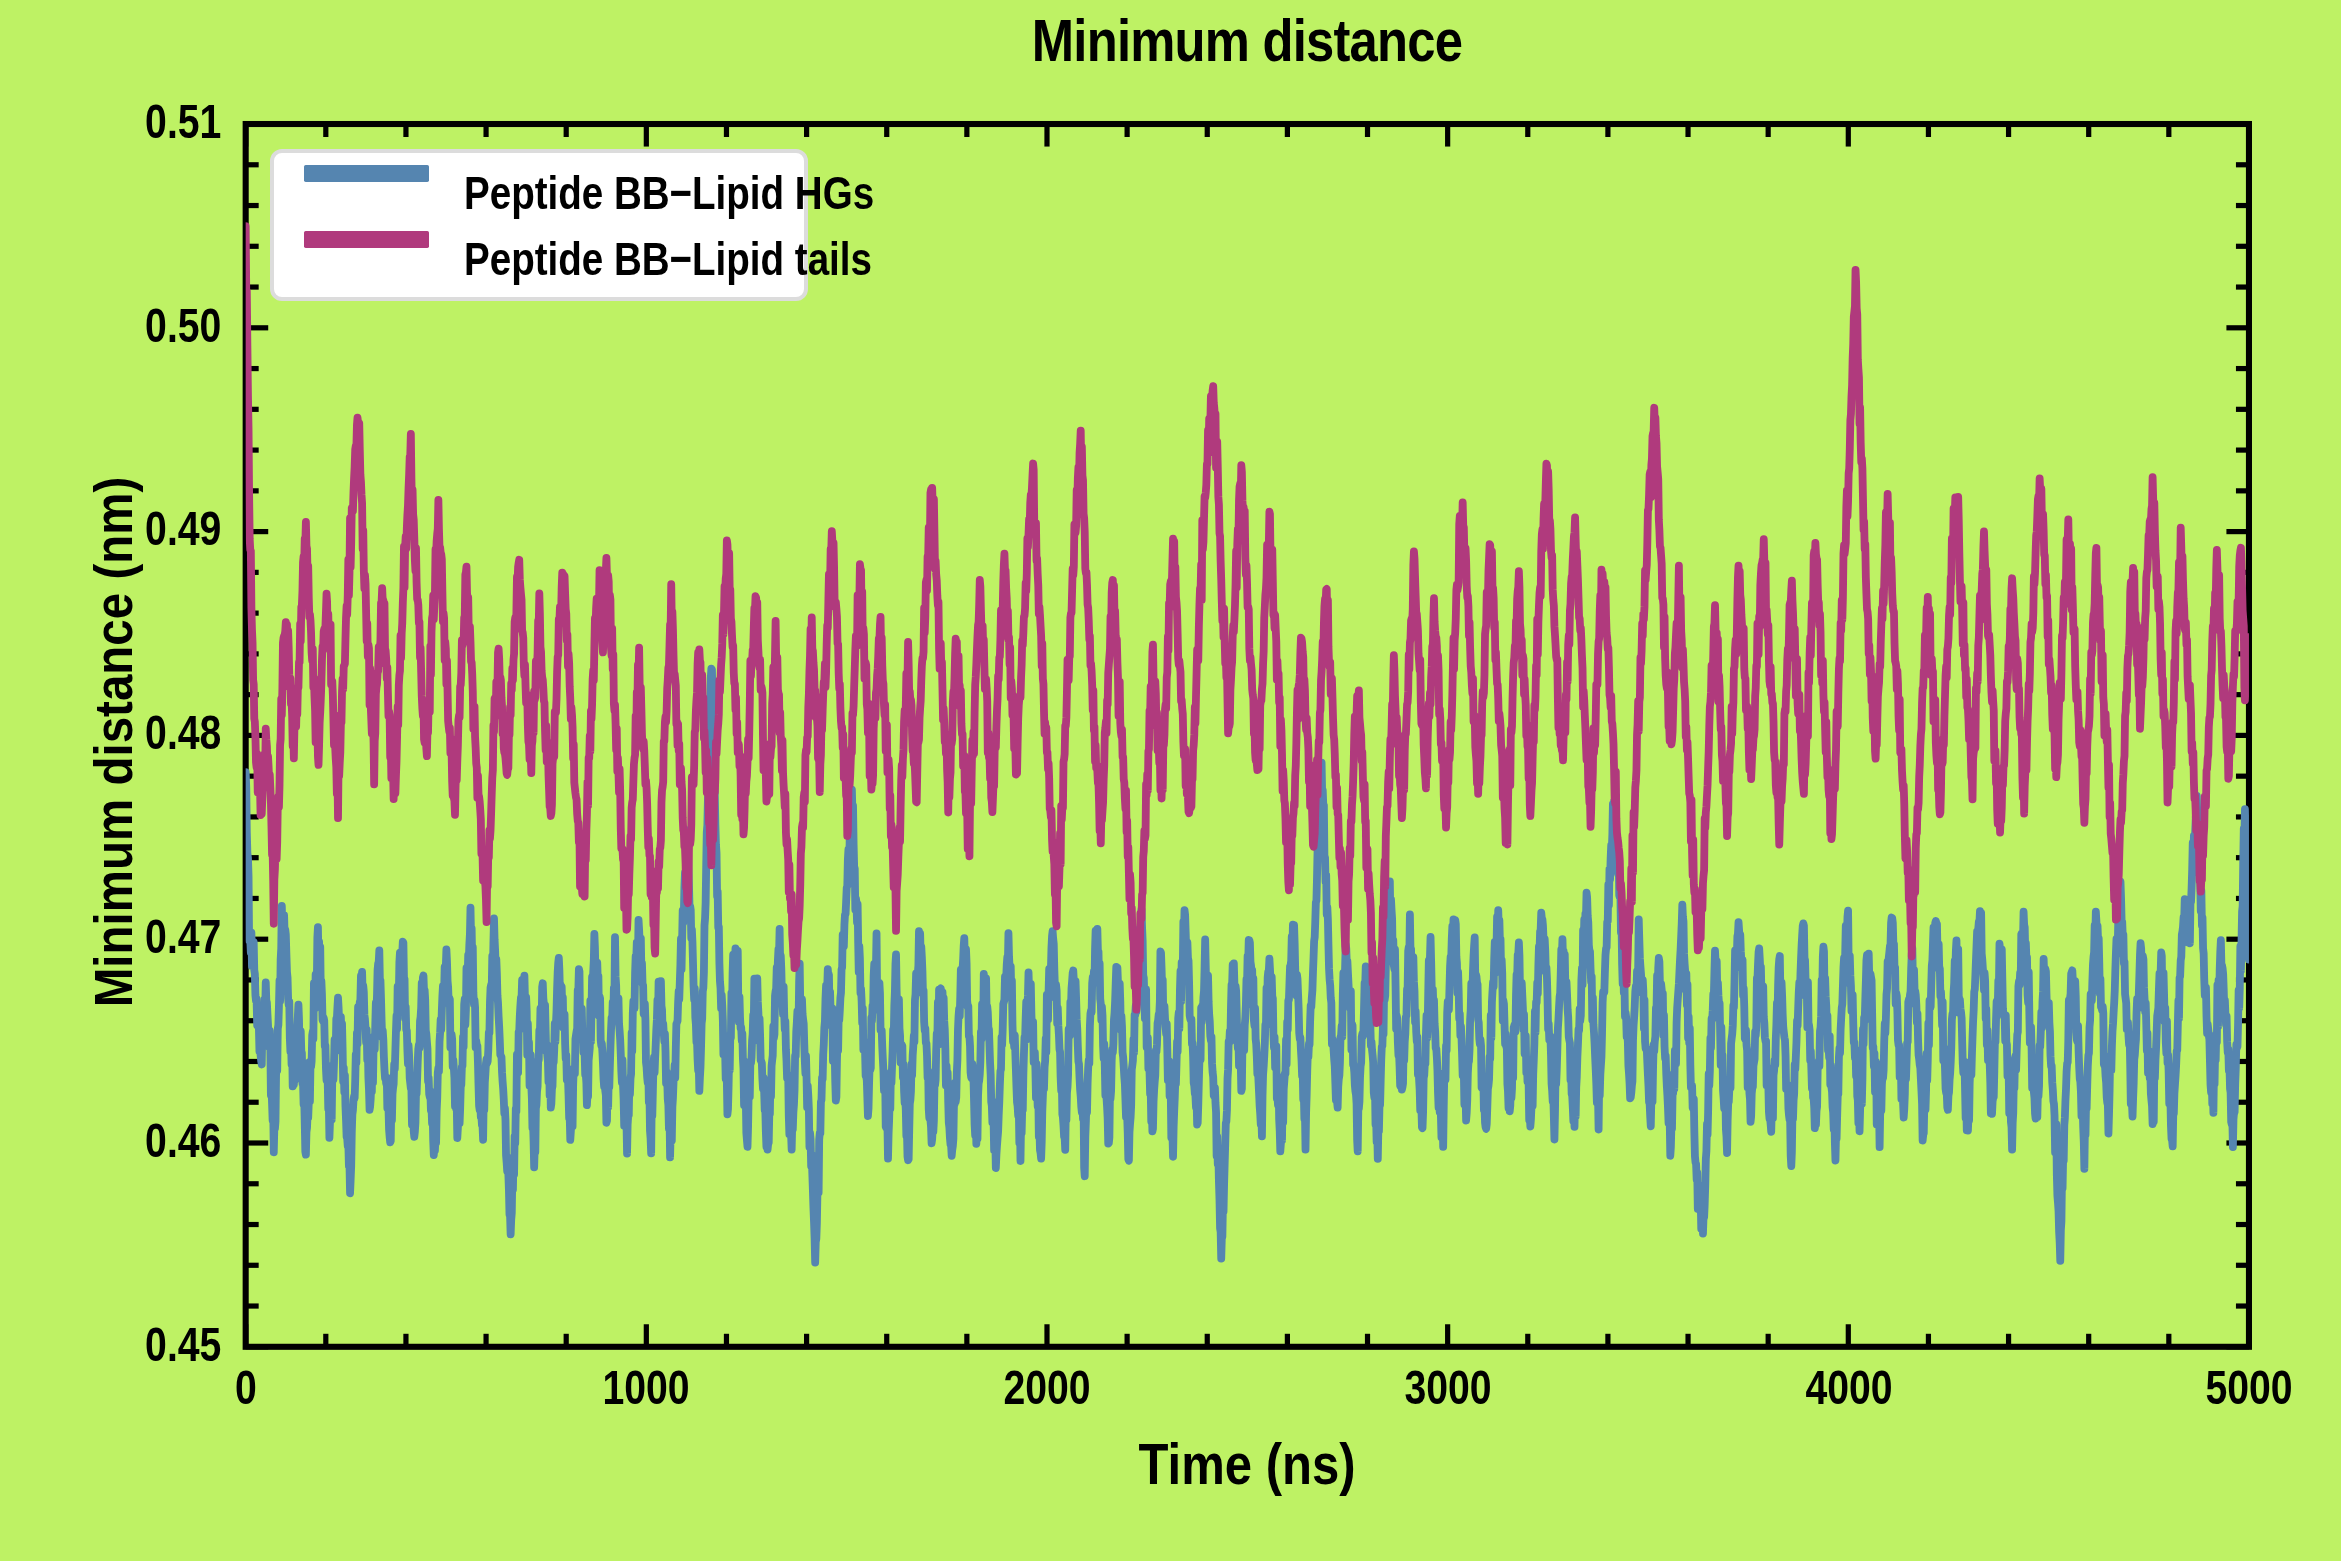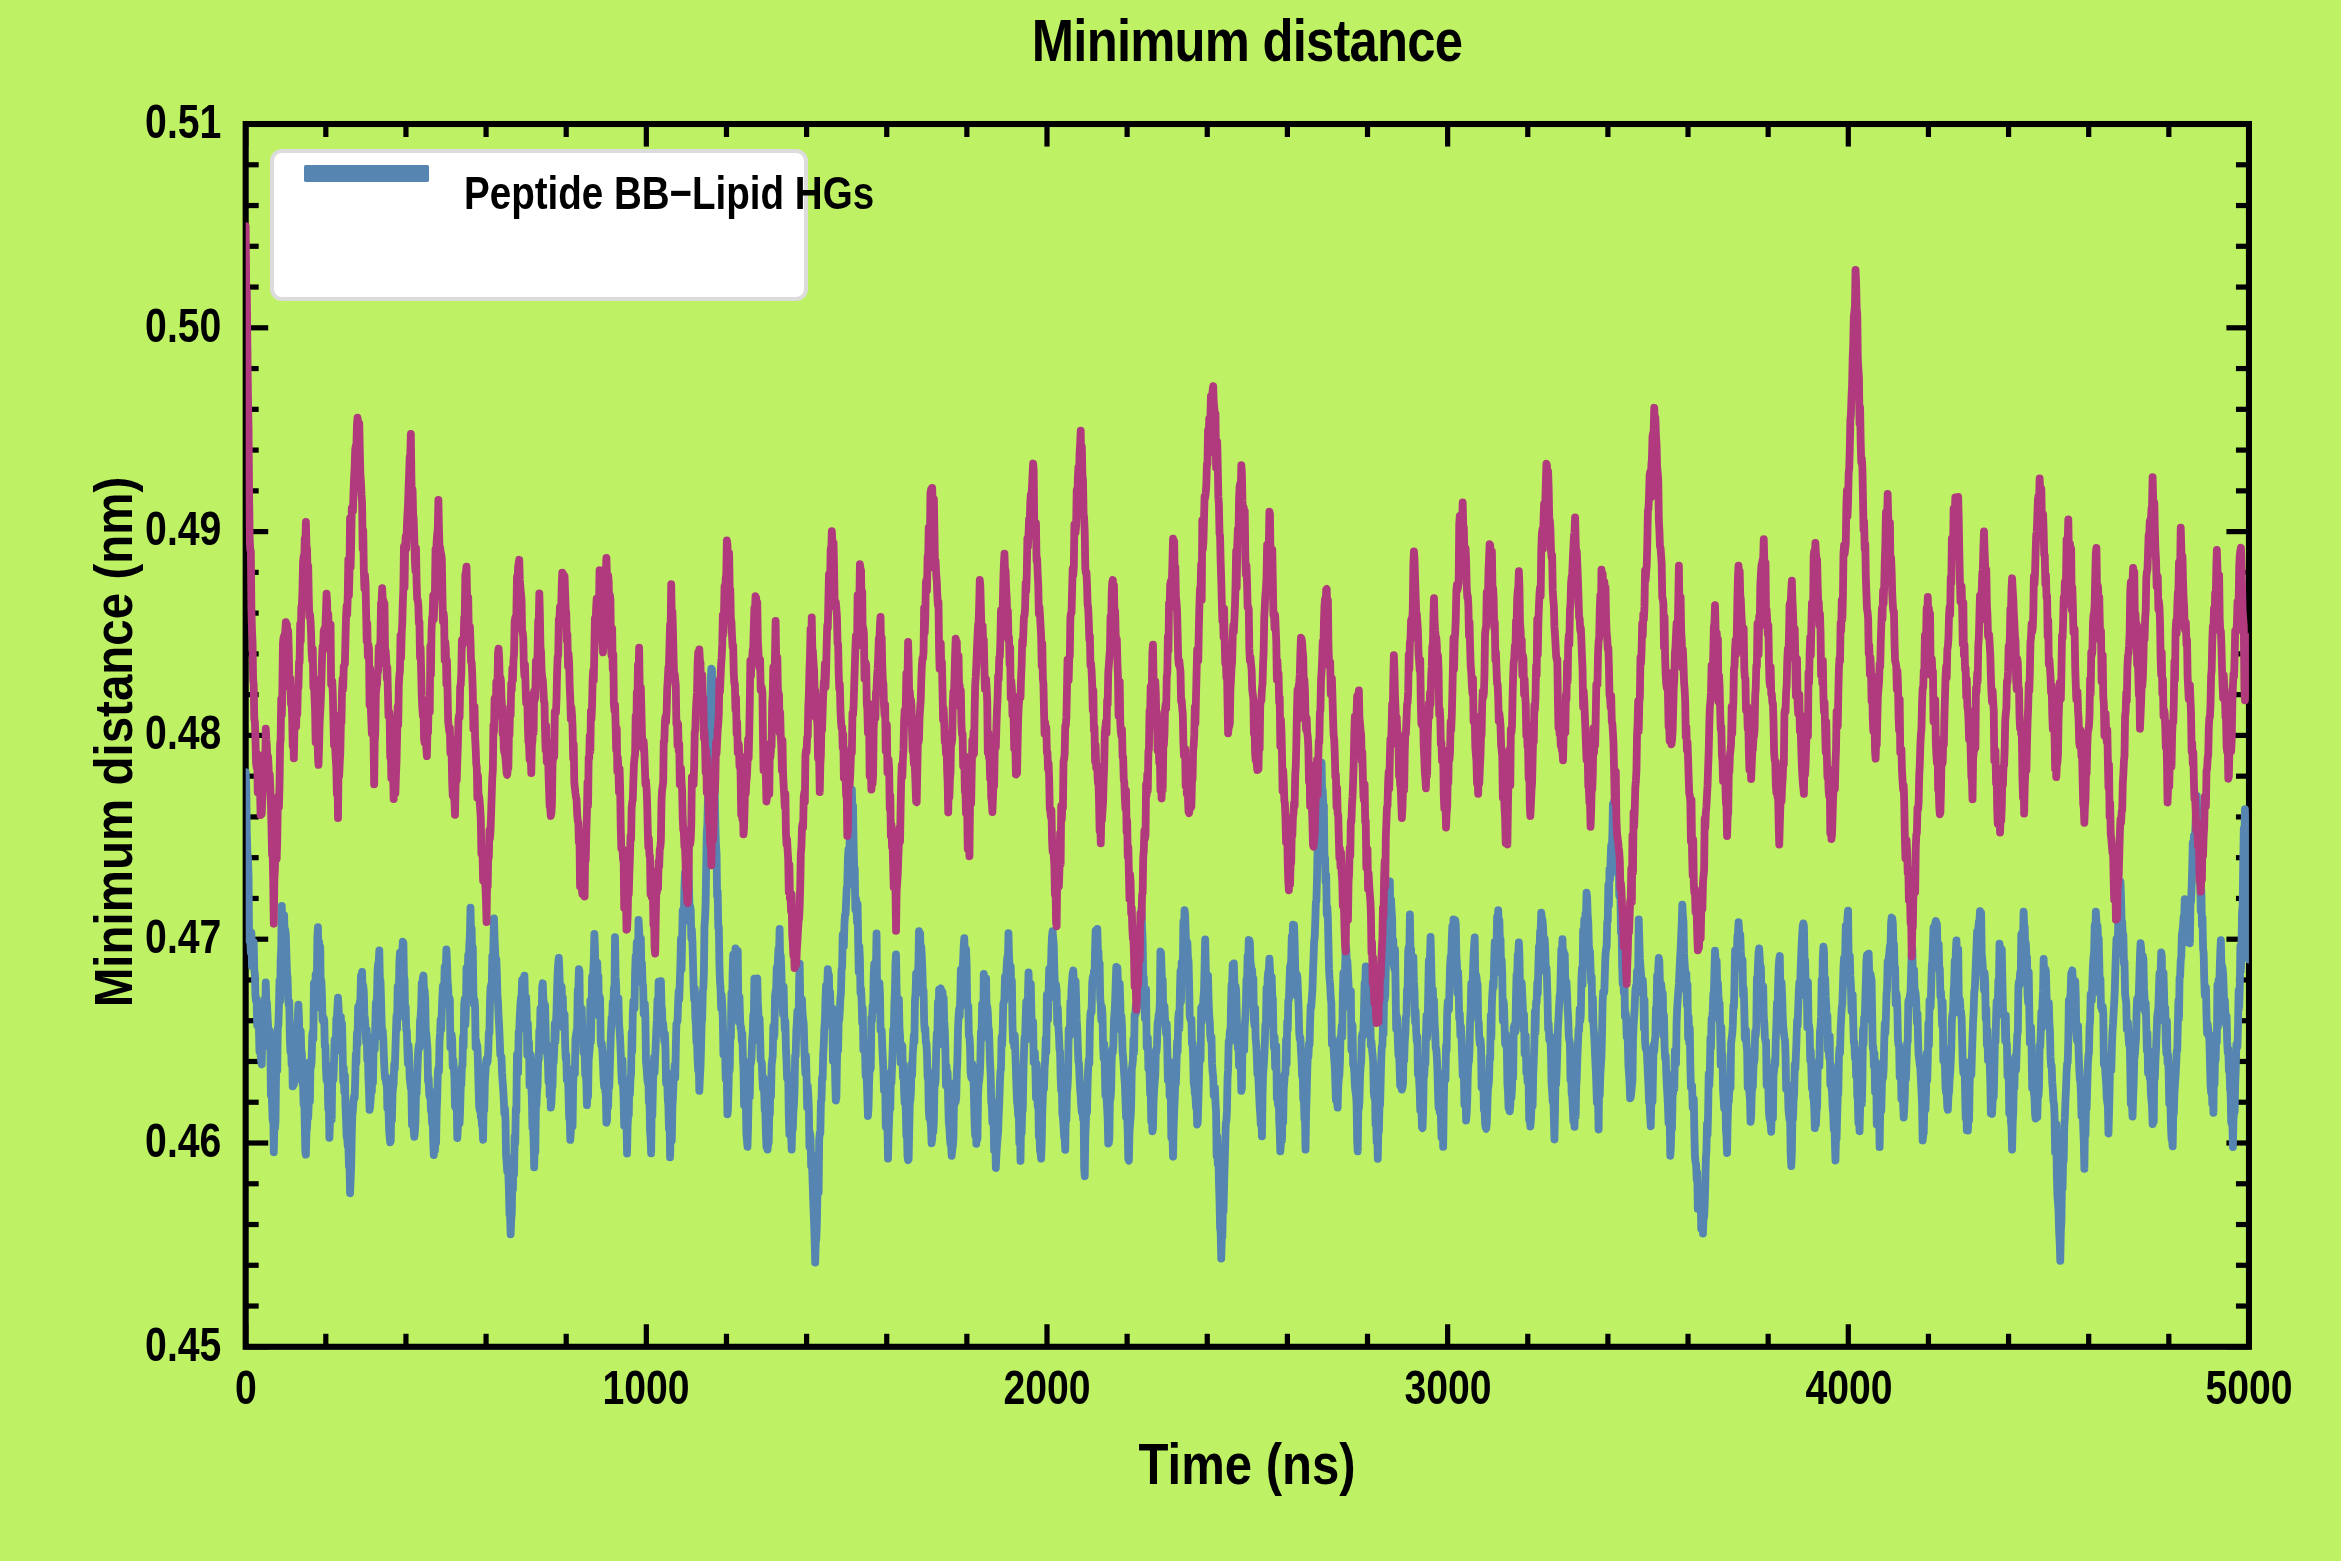--- a/index.html
+++ b/index.html
@@ -280,16 +280,20 @@
       <div class="tick-label xtick-label" style="position: absolute; width: 226px; left: 1335px; top: 1359px;">3000</div>
       <div class="tick-label xtick-label" style="position: absolute; width: 226px; left: 1736px; top: 1359px;">4000</div>
       <div class="tick-label xtick-label" style="position: absolute; width: 226px; left: 2136px; top: 1359px;">5000</div>
     </div>
 
   <div id="legend-box">
     <div class="legend-row" style="top:12px">
       <div class="legend-swatch" style="background: rgb(85, 133, 176);"></div>
       <div class="legend-text">Peptide BB−Lipid HGs</div>
     </div>
+    <div class="legend-row" style="top:78px">
+      <div class="legend-swatch" style="background: rgb(176, 58, 125);"></div>
+      <div class="legend-text">Peptide BB−Lipid tails</div>
+    </div>
   </div>
 
 </div>
 
 
 </body></html>

